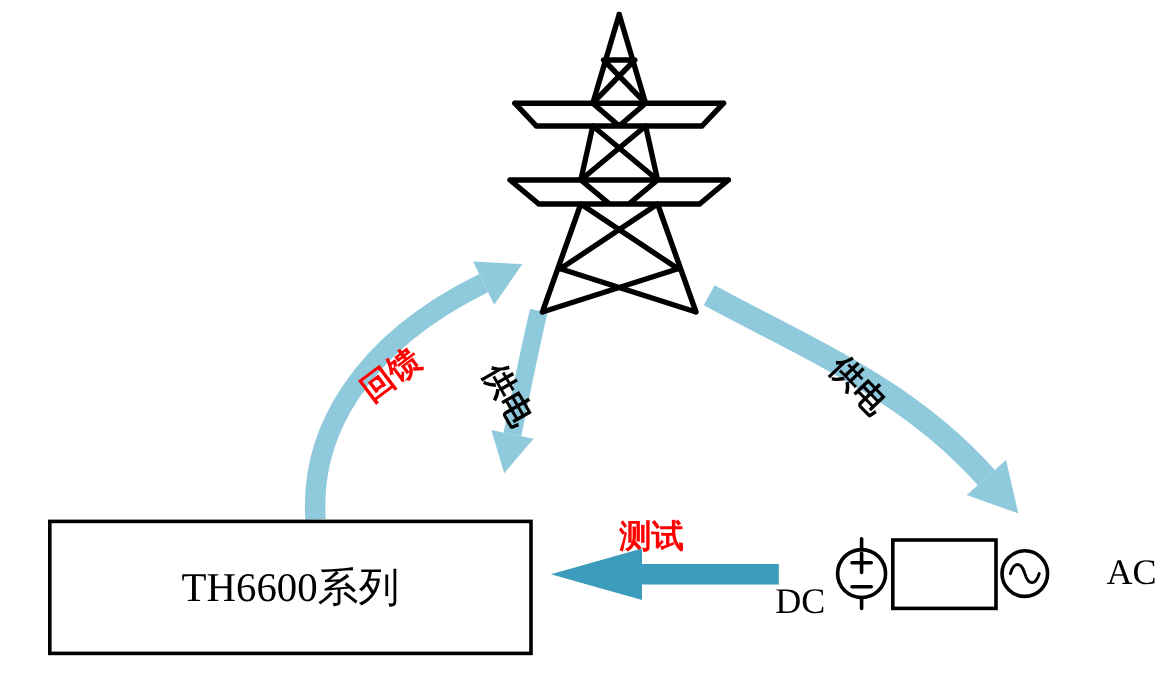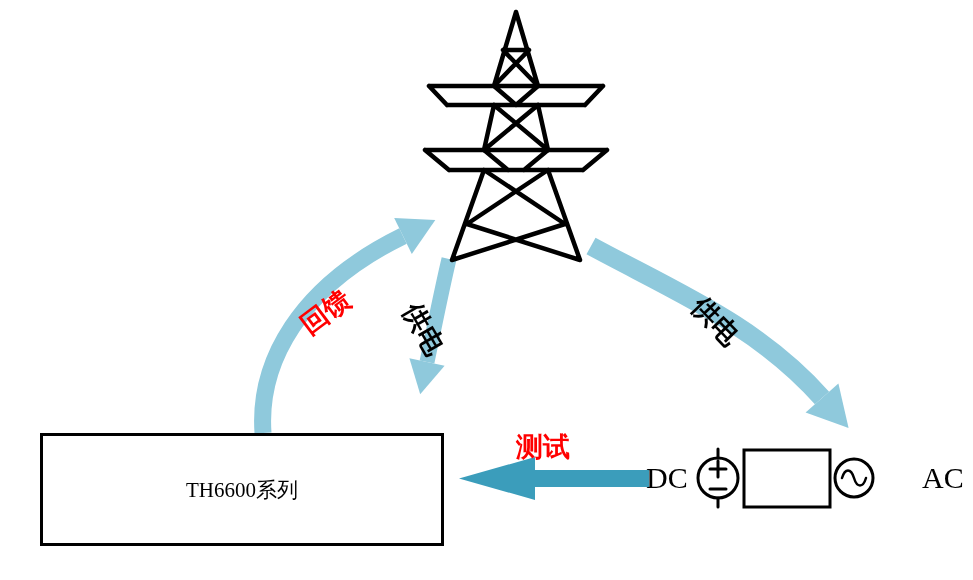--- a/index.html
+++ b/index.html
@@ -14,21 +14,21 @@
   .device-box{
     position:absolute;
     left:40px;top:433px;
     width:404px;height:113px;
     border:3px solid #000;
     box-sizing:border-box;
     display:flex;flex-direction:column;
     align-items:center;justify-content:center;
     gap:8px;
     font-family:"Liberation Serif","DejaVu Serif",serif;
-    font-size:21px;color:#000;
+    font-size:34px;color:#000;
     background:#fff;
   }
   .lbl{
     position:absolute;
     white-space:nowrap;
     font-size:27px;
     font-weight:bold;
     line-height:1;
   }
   .lbl.red{color:#ff0000;}
@@ -103,17 +103,17 @@
   </div>
 
   <div class="lbl red" style="left:299px;top:299px;transform:rotate(-37deg);">回馈</div>
 
   <div class="lbl black" style="left:396px;top:316px;transform:rotate(60deg);">供电</div>
 
   <div class="lbl black" style="left:688px;top:308px;transform:rotate(46deg);">供电</div>
 
   <div class="lbl red" style="left:516px;top:434px;">测试</div>
 
-  <div class="term" style="left:646px;top:463px;">DC</div>
+  <div class="term" style="left:646px;top:487px;">DC</div>
 
   <div class="term" style="left:922px;top:463px;">AC</div>
 
 </div>
 
 </body></html>

